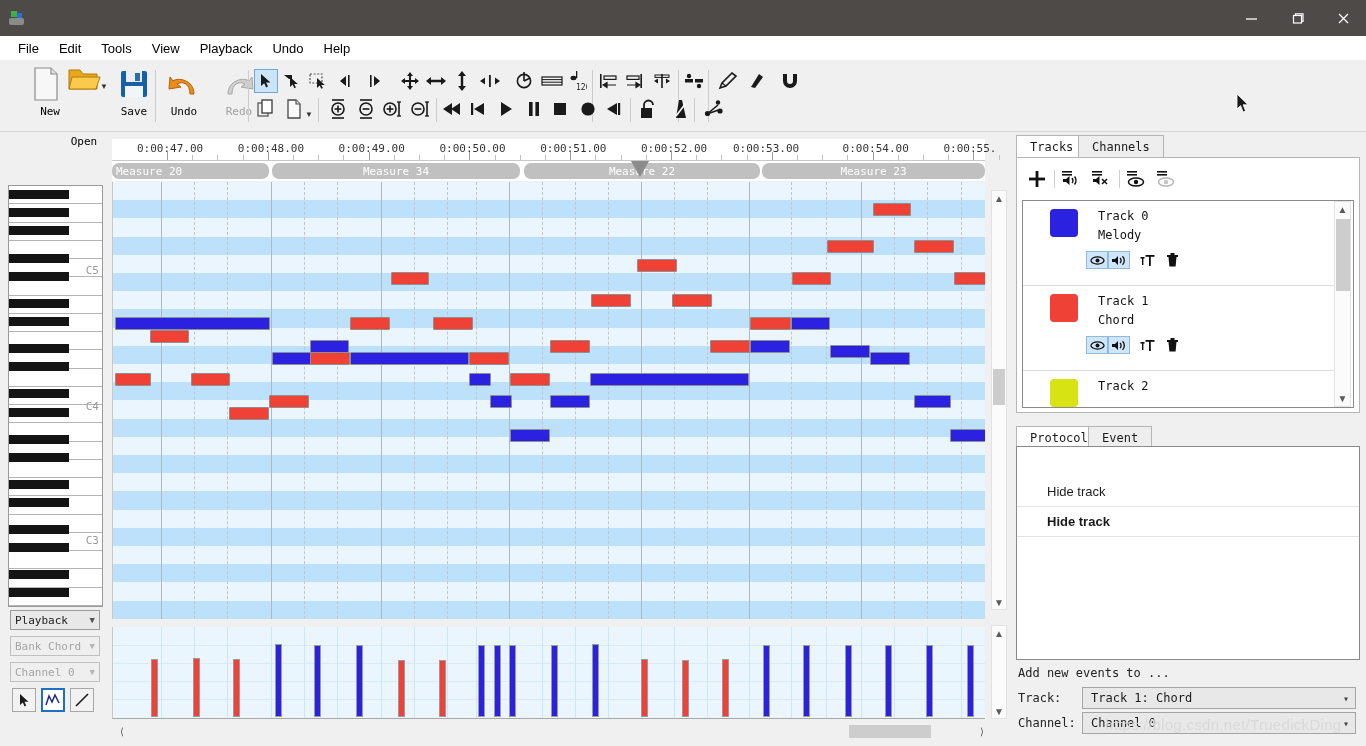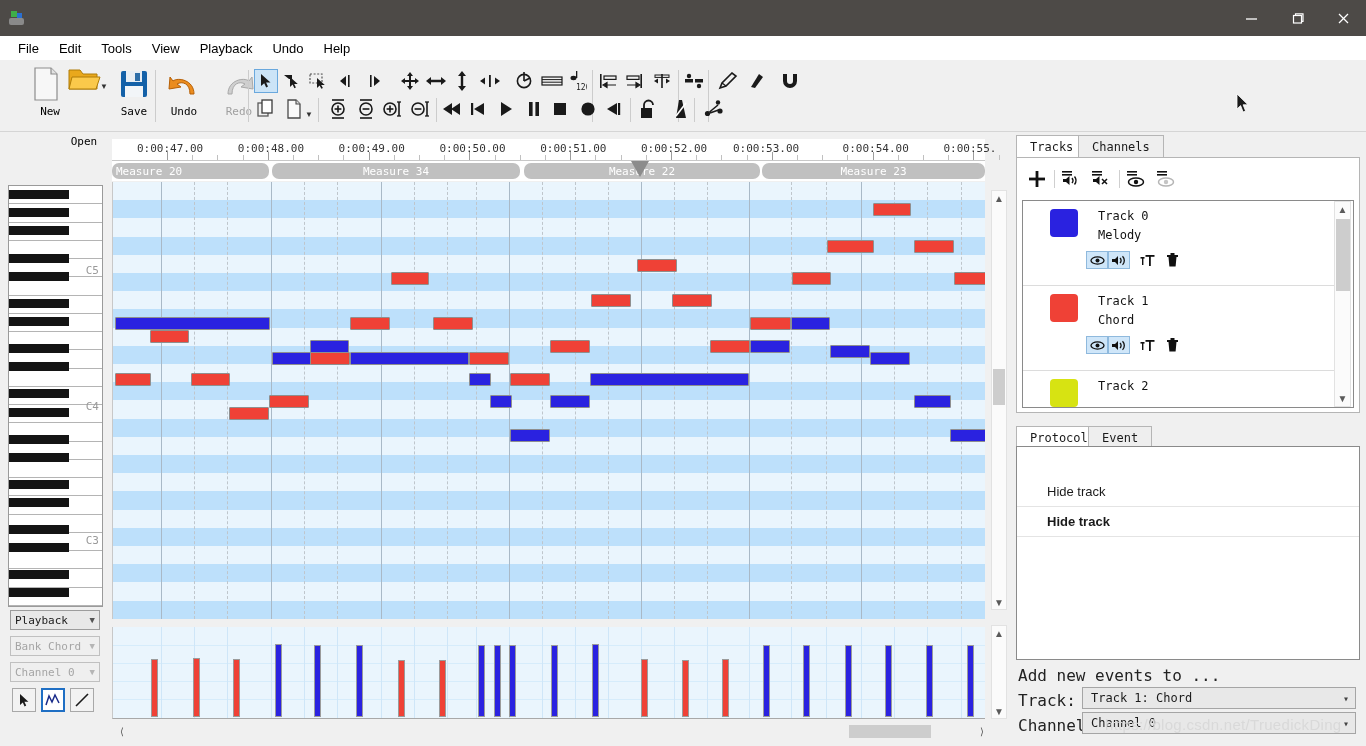--- a/index.html
+++ b/index.html
@@ -147,21 +147,21 @@
   .tname { position:absolute; left:75px; font-family:"DejaVu Sans Mono", monospace; font-size:12px; color:#111; white-space:nowrap;}
   .tbtn { position:absolute; width:22px; height:18px; display:flex; align-items:center; justify-content:center;}
   .tbtn.on { background:#cfe6f9; border:1px solid #8fb9dd; }
 
   #protocol-panel { position:absolute; left:1016px; top:446px; width:344px; height:214px; background:#ffffff; border:1px solid #8a8a8a;}
   .proto-item { position:absolute; left:0; width:342px; height:30px; display:flex; align-items:center;
                 padding-left:30px; font-size:13px; color:#1a1a1a; border-bottom:1px solid #e4e4e4;}
   .proto-item.cur { font-weight:bold; }
 
   #addnew { position:absolute; left:1018px; top:666px; width:340px; }
-  .anlabel { position:absolute; font-family:"DejaVu Sans Mono", monospace; font-size:16px; color:#222; }
+  .anlabel { position:absolute; font-family:"DejaVu Sans Mono", monospace; font-size:12px; color:#222; }
   .ansel {
     position:absolute; height:22px; background:#e8e8e8; border:1px solid #a5a5a5;
     font-family:"DejaVu Sans Mono", monospace; font-size:12px; color:#1a1a1a;
     display:flex; align-items:center; padding-left:8px;
   }
   .ansel .arw { position:absolute; right:6px; font-size:10px; color:#444; }
 
   #watermark {
     position:absolute; left:1105px; top:716px; font-size:15px; color:#d9d9d9;
     font-family:"Liberation Sans", sans-serif; white-space:nowrap; letter-spacing:0.3px;

